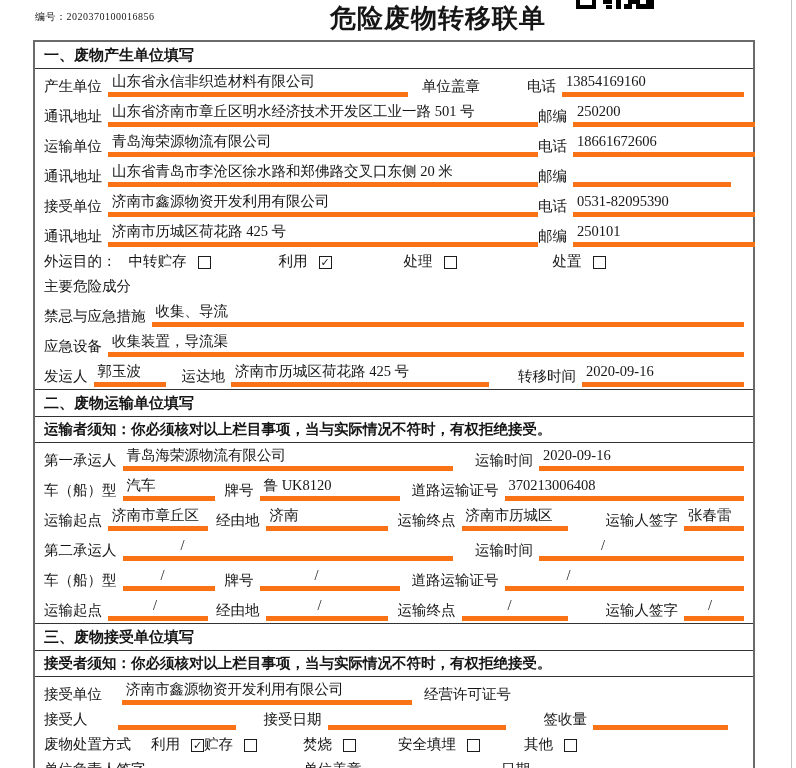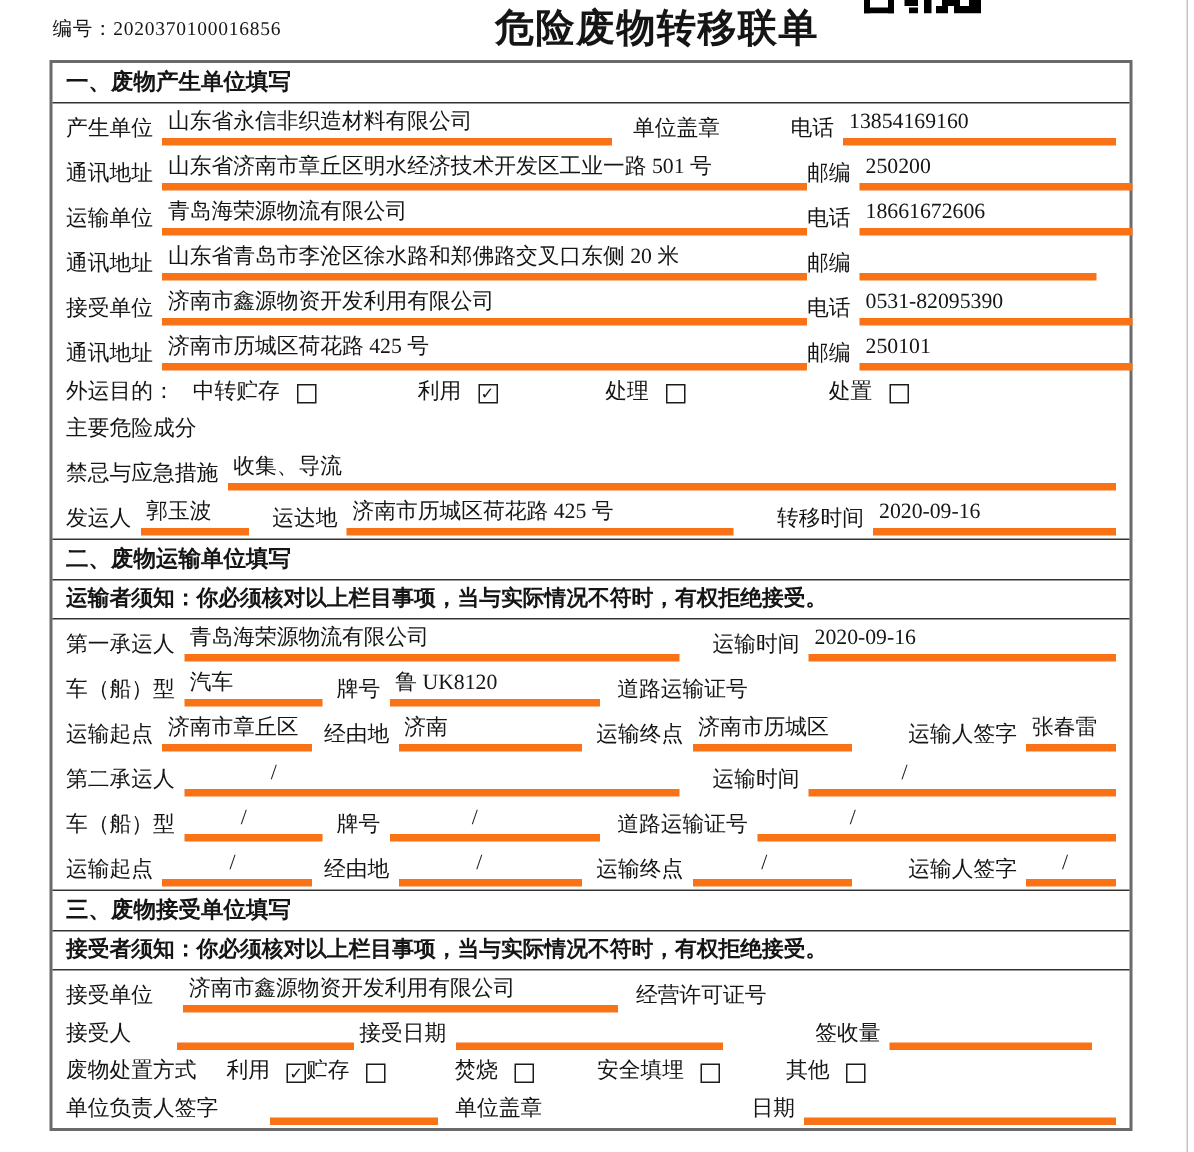--- a/index.html
+++ b/index.html
@@ -3,21 +3,21 @@
 <meta charset="utf-8">
 <style>
   html,body{margin:0;padding:0;}
   body{
     width:796px;height:768px;background:#ffffff;color:#151515;
     font-family:"Liberation Serif","DejaVu Serif",serif;
     overflow:hidden;position:relative;
   }
   .edge-line{position:absolute;left:791px;top:0;width:1px;height:768px;background:#c4c4c4;}
   .hdr{position:relative;height:40px;}
-  .serial{position:absolute;left:35px;top:10px;font-size:13px;letter-spacing:.5px;white-space:nowrap;}
+  .serial{position:absolute;left:35px;top:10px;font-size:10px;letter-spacing:.5px;white-space:nowrap;}
   .doc-title{
     position:absolute;left:330px;top:1px;font-size:26px;font-weight:bold;
     font-family:"Liberation Sans","DejaVu Sans",sans-serif;letter-spacing:1px;white-space:nowrap;
   }
   .qr{position:absolute;left:576px;top:0;}
   .form-table{
     margin-left:33px;width:722px;border:2px solid #6a6a6a;box-sizing:border-box;background:#fff;
   }
   .sec{
     font-family:"Liberation Sans","DejaVu Sans",sans-serif;
@@ -128,20 +128,24 @@
 
   <div class="row">
     <span class="lb">主要危险成分</span>
   </div>
 
   <div class="row">
     <span class="lb">禁忌与应急措施</span>
     <span class="u grow">收集、导流</span>
   </div>
 
+  <div class="row">
+    <span class="lb">应急设备</span>
+    <span class="u grow">收集装置，导流渠</span>
+  </div>
 
   <div class="row">
     <span class="lb">发运人</span>
     <span class="u" style="width:72px">郭玉波</span>
     <span class="lb" style="margin-left:16px">运达地</span>
     <span class="u" style="width:258px">济南市历城区荷花路 425 号</span>
     <span class="lb mla">转移时间</span>
     <span class="u" style="width:162px">2020-09-16</span>
   </div>
 
@@ -157,20 +161,21 @@
     <span class="lb mla">运输时间</span>
     <span class="u" style="width:205px">2020-09-16</span>
   </div>
 
   <div class="row">
     <span class="lb">车（船）型</span>
     <span class="u" style="width:92px">汽车</span>
     <span class="lb" style="margin-left:10px">牌号</span>
     <span class="u" style="width:140px">鲁 UK8120</span>
     <span class="lb" style="margin-left:12px">道路运输证号</span>
+    <span class="u grow">370213006408</span>
   </div>
 
   <div class="row">
     <span class="lb">运输起点</span>
     <span class="u" style="width:100px">济南市章丘区</span>
     <span class="lb" style="margin-left:8px">经由地</span>
     <span class="u" style="width:122px">济南</span>
     <span class="lb" style="margin-left:10px">运输终点</span>
     <span class="u" style="width:106px">济南市历城区</span>
     <span class="lb mla">运输人签字</span>
@@ -212,21 +217,21 @@
 
   <div class="row">
     <span class="lb">接受单位</span>
     <span class="u" style="width:290px;margin-left:14px">济南市鑫源物资开发利用有限公司</span>
     <span class="lb" style="margin-left:12px">经营许可证号</span>
   </div>
 
   <div class="row">
     <span class="lb">接受人</span>
     <span class="u" style="width:118px;margin-left:24px"></span>
-    <span class="lb" style="margin-left:4px">接受日期</span>
+    <span class="lb" style="margin-left:28px">接受日期</span>
     <span class="u" style="width:178px"></span>
     <span class="lb mla">签收量</span>
     <span class="u" style="width:135px;margin-right:16px"></span>
   </div>
 
   <div class="row">
     <span class="lb">废物处置方式</span>
     <span class="lb" style="margin-left:14px">利用</span>
     <span class="cb">✓</span>
     <span class="lb" style="">贮存</span>

